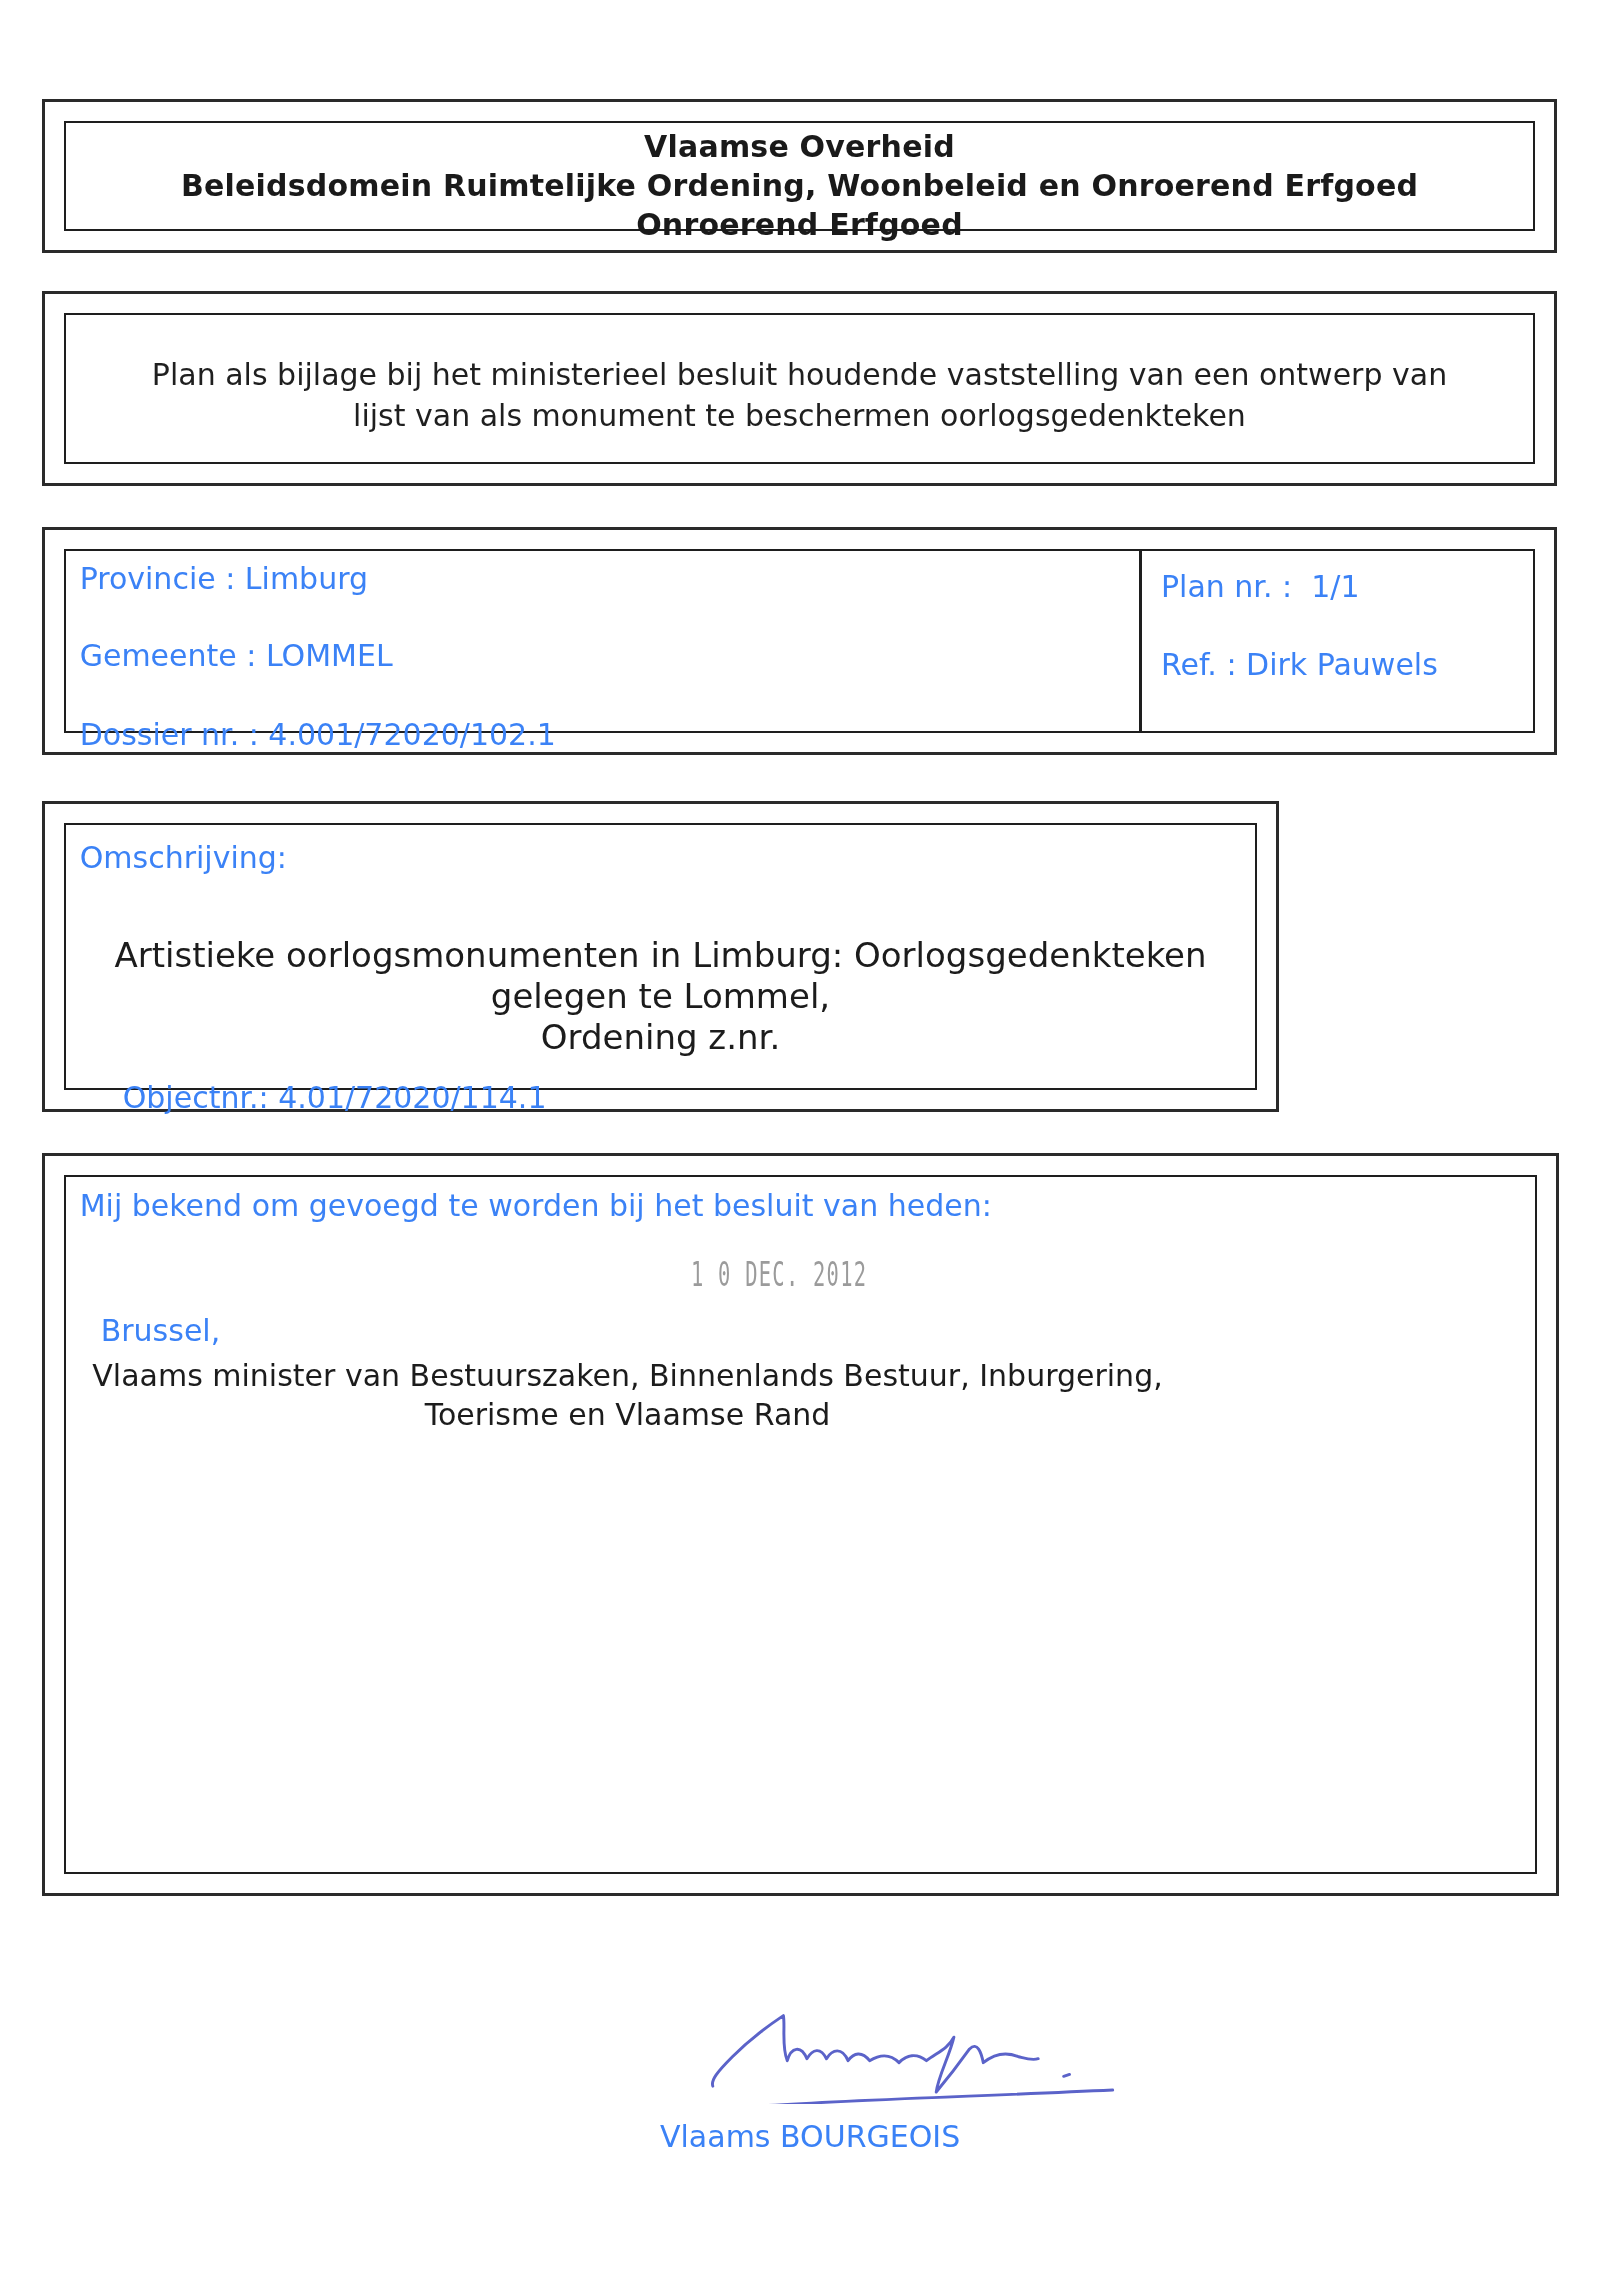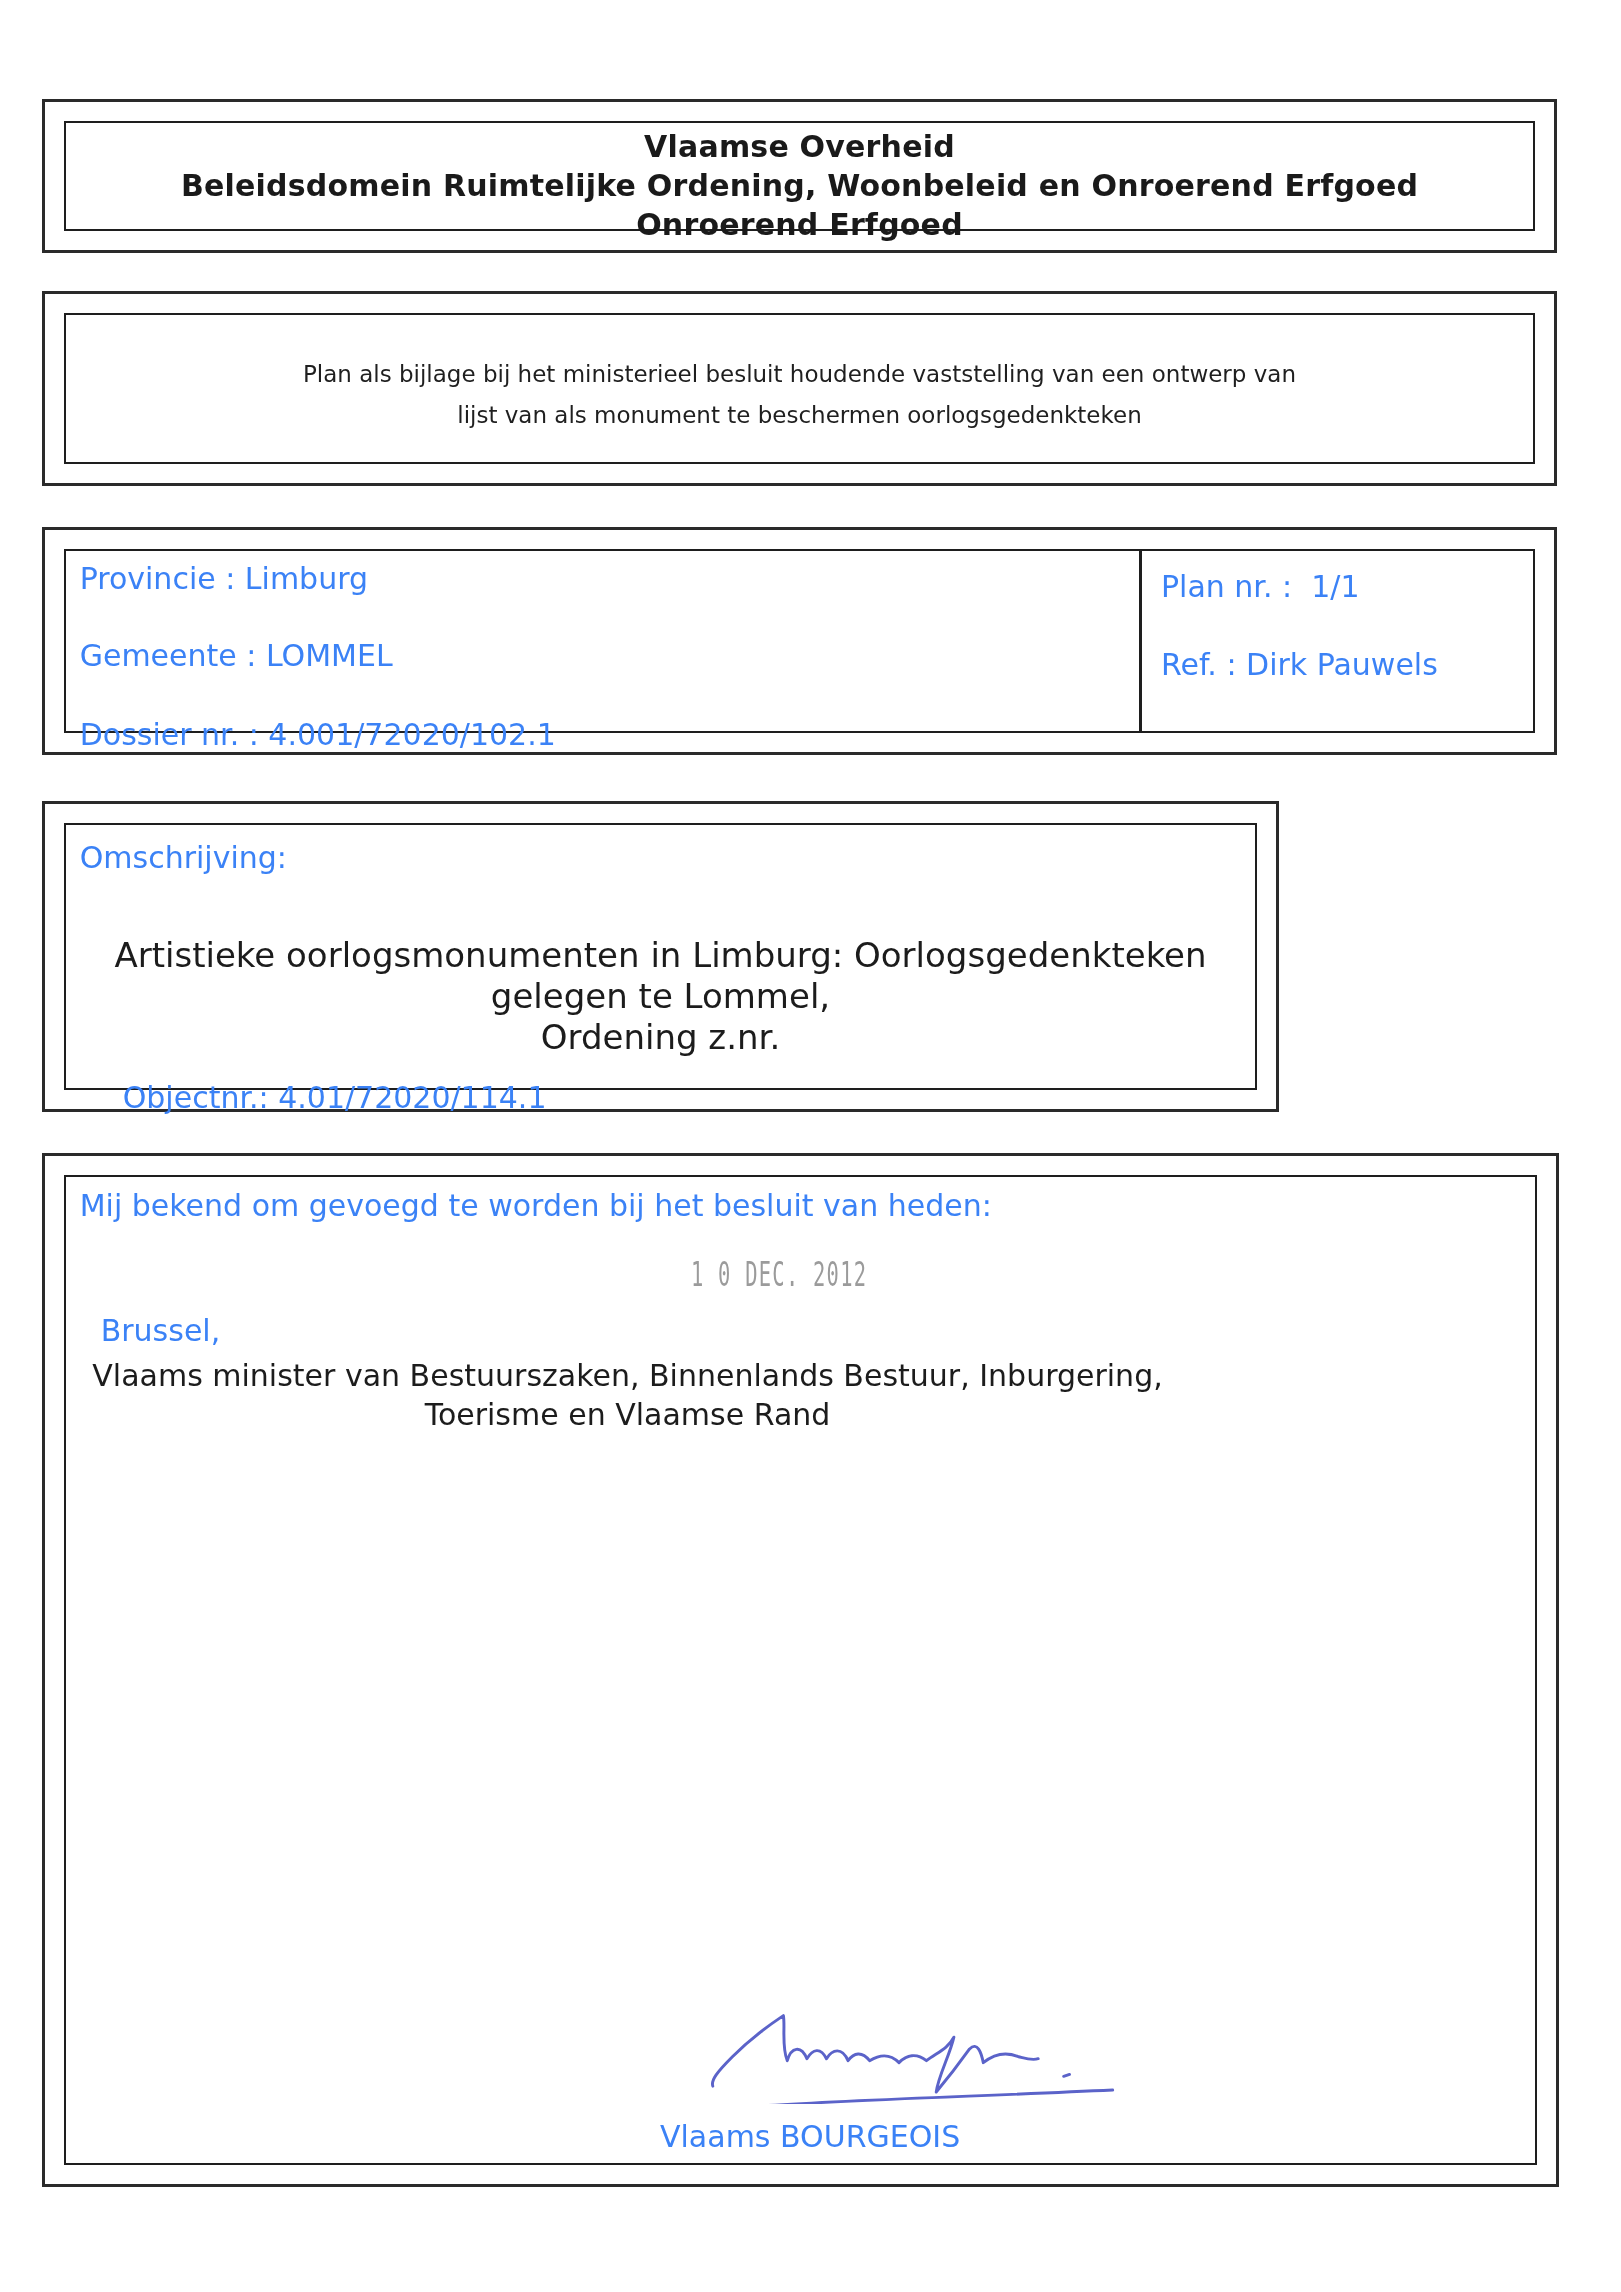--- a/index.html
+++ b/index.html
@@ -38,21 +38,21 @@
       font-size: 30px;
       line-height: 39px;
       text-align: center;
       color: #1a1a1a;
       letter-spacing: 0.2px;
     }
     .plan-desc {
       position: absolute;
       left: 0; right: 0;
       top: 39px;
-      font-size: 23px;
+      font-size: 30px;
       line-height: 41px;
       text-align: center;
       color: #1f1f1f;
     }
     .txt {
       position: absolute;
       font-size: 30px;
       line-height: 37px;
       white-space: nowrap;
       color: #3b82f6;
@@ -116,21 +116,21 @@
   <div class="box-inner">
     <div class="txt" style="left:13.7px; top:13.7px;">Omschrijving:</div>
     <div style="position:absolute; left:0; right:0; top:110px; font-size:34px; line-height:41px; text-align:center; color:#1c1c1c;">
       <div>Artistieke oorlogsmonumenten in Limburg: Oorlogsgedenkteken gelegen te Lommel,</div>
       <div>Ordening z.nr.</div>
     </div>
     <div class="txt" style="left:13.7px; top:254px;margin-left:43px;">Objectnr.: 4.01/72020/114.1</div>
   </div>
 </div>
 
-<div class="box" style="left:42px; top:1153px; width:1517px; height:1034px;">
+<div class="box" style="left:42px; top:1153px; width:1517px; height:743px;">
   <div class="box-inner">
     <div class="txt" style="left:13.7px; top:9.8px;">Mij bekend om gevoegd te worden bij het besluit van heden:</div>
     <div class="stamp" style="left:625px; top:78px;">1 0 DEC. 2012</div>
     <div class="txt" style="left:13.7px; top:135px;margin-left:21px;">Brussel,</div>
     <div style="position:absolute; left:0; width:1123px; top:179px; font-size:30px; line-height:39px; text-align:center; color:#1c1c1c;">
       <div>Vlaams minister van Bestuurszaken, Binnenlands Bestuur, Inburgering,</div>
       <div>Toerisme en Vlaamse Rand</div>
     </div>
 
     <svg class="signature" style="left:588px; top:809px;" width="588" height="118" viewBox="0 0 600 120">

